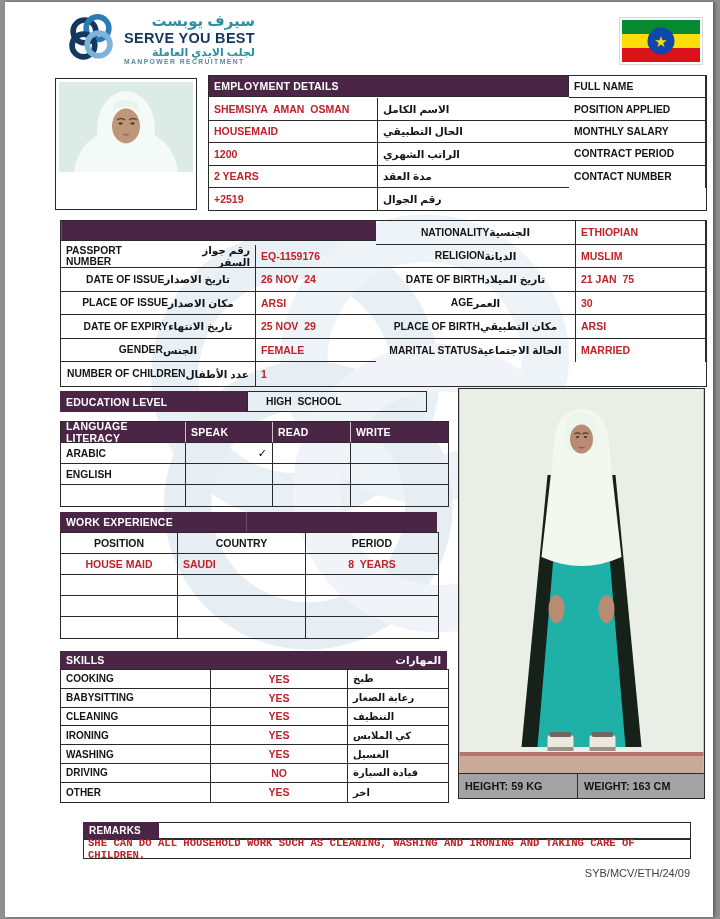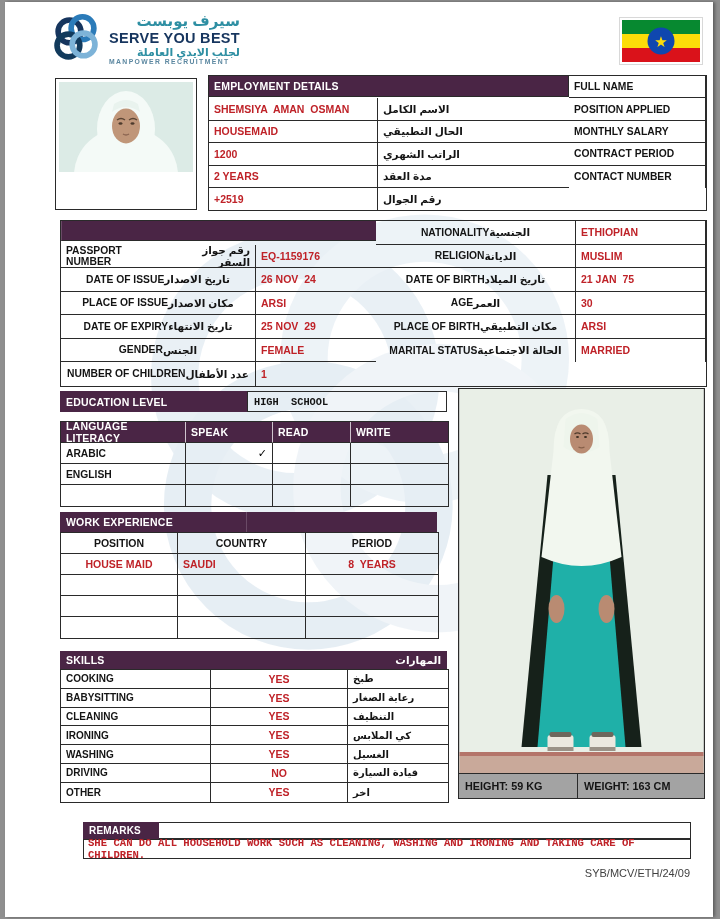--- a/index.html
+++ b/index.html
@@ -21,21 +21,21 @@
         display:flex;align-items:center;overflow:hidden;padding:0 5px;box-sizing:border-box;}
   .lc{border-right:none;} .lr{border-bottom:none;}
   .ph{background:#4a2545;color:#fff;font-weight:bold;font-size:10.5px;letter-spacing:.2px;}
   .lab{font-weight:bold;color:#141414;font-size:10.3px;}
   .val{font-weight:bold;color:#bf2228;font-size:10.5px;white-space:pre-wrap;}
   .ar{font-weight:bold;color:#141414;font-size:10.5px;direction:rtl;}
   .between{justify-content:center;}
   .center{justify-content:center;text-align:center;}
   .right{justify-content:flex-end;text-align:right;}
   
-  .logo{left:50px;top:13px;display:flex;align-items:flex-start;gap:7px;z-index:2;}
+  .logo{left:65px;top:13px;display:flex;align-items:flex-start;gap:7px;z-index:2;}
   .logo-text{display:flex;flex-direction:column;line-height:1.12;}
   .logo-ar1{color:#2e8fa3;font-size:15px;font-weight:bold;direction:rtl;}
   .logo-en{color:#16355e;font-size:14.5px;font-weight:bold;letter-spacing:.3px;}
   .logo-ar2{color:#2e8fa3;font-size:11px;font-weight:bold;direction:rtl;}
   .logo-sub{color:#5b87a0;font-size:6.8px;font-weight:bold;letter-spacing:1.4px;}
   
   .flag{left:619px;top:17px;width:84px;height:48px;z-index:2;border:1px solid #d8d8d8;background:#fff;padding:2px;box-sizing:border-box;}
   .flag-inner{position:relative;width:100%;height:100%;}
   .stripe{width:100%;height:33.34%;}
   .emblem{position:absolute;left:50%;top:50%;transform:translate(-50%,-50%);
@@ -44,22 +44,22 @@
   .emblem span{color:#fcdd09;font-size:15px;line-height:1;}
   
   .portrait{left:55px;top:78px;width:142px;height:132px;border:1.5px solid #2a2a2a;background:#fff;
             box-sizing:border-box;padding:3px;z-index:2;}
   
   .employment{left:208px;top:75px;width:497px;grid-template-columns:169px 191px 137px;grid-auto-rows:22.4px;z-index:2;}
   .emp-h{height:21px;}
   .other{left:60px;top:220px;width:645px;grid-template-columns:195px 120px 200px 130px;grid-auto-rows:23.5px;z-index:2;}
   .edu{left:60px;top:391px;z-index:2;display:flex;}
   .edu-h{width:187px;height:21px;display:flex;align-items:center;padding:0 6px;box-sizing:border-box;}
-  .edu-v{width:200px;height:21px;border:1.2px solid #2a2a2a;display:flex;align-items:center;
-         padding:0 6px;box-sizing:border-box;background:transparent;font-family:Liberation Mono, monospace;}
+  .edu-v{width:180px;height:21px;border:1.2px solid #2a2a2a;display:flex;align-items:center;
+         padding:0 18px;box-sizing:border-box;background:transparent;}
   .langs{left:60px;top:421px;width:387px;grid-template-columns:125px 87px 78px 97px;grid-auto-rows:21px;z-index:2;}
   .lang-ph{border-right:1px solid #cfc4ce;}
   .work-title{left:60px;top:512px;width:377px;height:20px;display:grid;grid-template-columns:186px 191px;z-index:2;}
   .work-title .ph{display:flex;align-items:center;padding:0 6px;box-sizing:border-box;}
   .work{left:60px;top:532px;width:377px;grid-template-columns:117px 128px 132px;grid-auto-rows:21px;z-index:2;}
   .wh{font-weight:bold;color:#141414;font-size:10.5px;}
   .skills-title{left:60px;top:651px;width:387px;height:18px;display:flex;align-items:center;
                 justify-content:space-between;padding:0 6px;box-sizing:border-box;z-index:2;position:absolute;}
   .skills{left:60px;top:669px;width:387px;grid-template-columns:150px 137px 100px;grid-auto-rows:18.8px;z-index:2;}
   .skills .lab{font-size:10px;}

